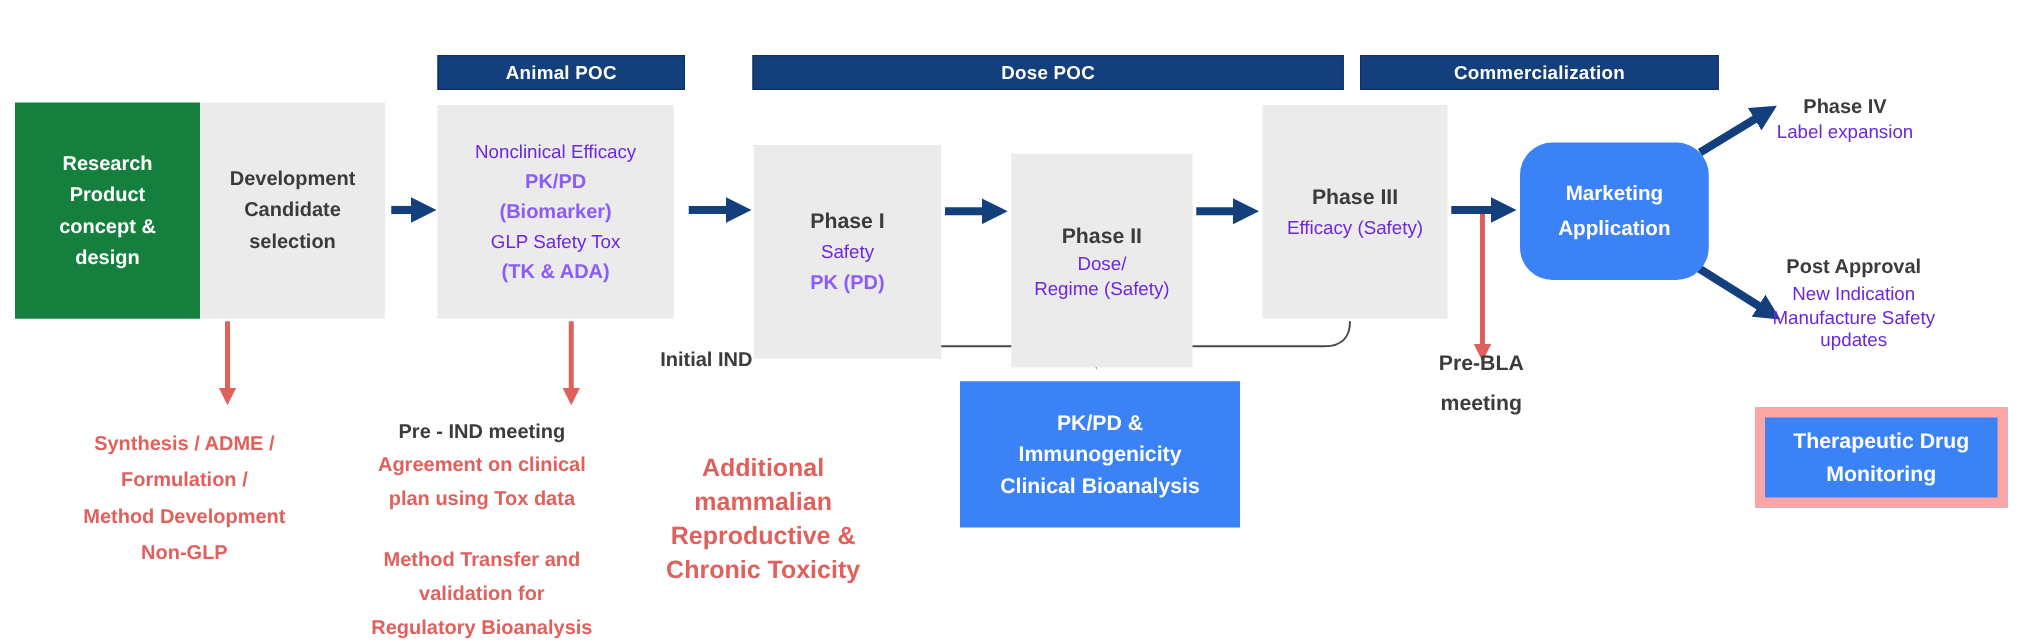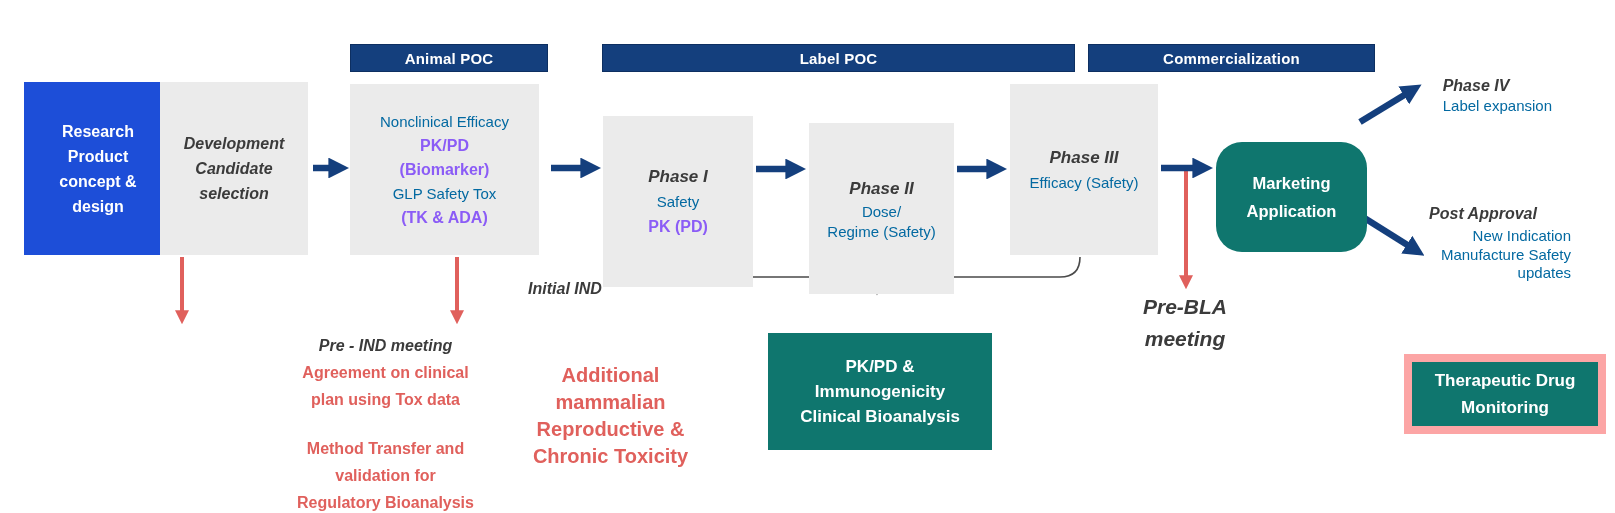--- a/index.html
+++ b/index.html
@@ -11,29 +11,29 @@
   .box{
     background:#ebebeb;display:flex;flex-direction:column;
     justify-content:center;align-items:center;text-align:center;
   }
   .banner{
     background:#143f7d;border:1px solid #0d2f61;color:#ffffff;
     font-weight:bold;font-size:15px;letter-spacing:.2px;
     display:flex;align-items:center;justify-content:center;box-sizing:border-box;
   }
   .navybox{
-    background:#1d4ed8;color:#ffffff;display:flex;flex-direction:column;
-    justify-content:center;align-items:center;margin-left:12px;
+    background:#15803d;color:#ffffff;display:flex;flex-direction:column;
+    justify-content:center;align-items:center;
   }
   .redbox{
-    background:#0f766e;color:#ffffff;display:flex;flex-direction:column;
-    justify-content:center;align-items:center;text-align:center;font-weight:bold;margin-top:28px;
+    background:#3b82f6;color:#ffffff;display:flex;flex-direction:column;
+    justify-content:center;align-items:center;text-align:center;font-weight:bold;
   }
-  .t-dark{color:#3b3b3b;font-style:italic;}
-  .t-gray{color:#0369a1;text-align:right;}
+  .t-dark{color:#3b3b3b;}
+  .t-gray{color:#6d28d9;}
   .t-navy{color:#8b5cf6;}
   .t-salmon{color:#e0605c;}
   .bold{font-weight:bold;}
   .ctr{text-align:center;}
   .ln16{font-size:16px;line-height:25px;}
   .ln15{font-size:15px;line-height:24px;}
   svg.overlay{position:absolute;left:0;top:0;pointer-events:none;}
 </style>
 </head>
 <body>
@@ -73,21 +73,21 @@
     <div>design</div>
   </div>
 
   <div class="abs box bold ln16 t-dark" style="left:160px;top:82px;width:148px;height:173px;">
     <div>Development</div>
     <div>Candidate</div>
     <div>selection</div>
   </div>
 
   <div class="abs banner" style="left:350px;top:44px;width:198px;height:28px;">Animal POC</div>
-  <div class="abs banner" style="left:602px;top:44px;width:473px;height:28px;">Label POC</div>
+  <div class="abs banner" style="left:602px;top:44px;width:473px;height:28px;">Dose POC</div>
   <div class="abs banner" style="left:1088px;top:44px;width:287px;height:28px;">Commercialization</div>
 
   <div class="abs box ln15" style="left:350px;top:84px;width:189px;height:171px;">
     <div class="t-gray">Nonclinical Efficacy</div>
     <div class="t-navy bold" style="font-size:16px;">PK/PD</div>
     <div class="t-navy bold" style="font-size:16px;">(Biomarker)</div>
     <div class="t-gray">GLP Safety Tox</div>
     <div class="t-navy bold" style="font-size:16px;">(TK &amp; ADA)</div>
   </div>
 
@@ -117,41 +117,47 @@
     <div>PK/PD &amp;</div>
     <div>Immunogenicity</div>
     <div>Clinical Bioanalysis</div>
   </div>
 
   <div class="abs redbox" style="left:1404px;top:326px;width:202px;height:80px;border:8px solid #fca5a5;box-sizing:border-box;font-size:17px;line-height:27px;">
     <div>Therapeutic Drug</div>
     <div>Monitoring</div>
   </div>
 
+  <div class="abs ctr t-salmon bold" style="left:40px;top:341px;width:215px;font-size:16px;line-height:29px;">
+    <div>Synthesis / ADME /</div>
+    <div>Formulation /</div>
+    <div>Method Development</div>
+    <div>Non-GLP</div>
+  </div>
 
   <div class="abs ctr" style="left:268px;top:332px;width:235px;font-size:16px;line-height:27px;">
     <div class="t-dark bold">Pre - IND meeting</div>
     <div class="t-salmon bold">Agreement on clinical</div>
     <div class="t-salmon bold">plan using Tox data</div>
     <div style="height:22px;"></div>
     <div class="t-salmon bold">Method Transfer and</div>
     <div class="t-salmon bold">validation for</div>
     <div class="t-salmon bold">Regulatory Bioanalysis</div>
   </div>
 
   <div class="abs ctr t-dark bold" style="left:505px;top:280px;width:120px;font-size:16px;">Initial IND</div>
 
   <div class="abs ctr t-salmon bold" style="left:528px;top:362px;width:165px;font-size:20px;line-height:27px;">
     <div>Additional</div>
     <div>mammalian</div>
     <div>Reproductive &amp;</div>
     <div>Chronic Toxicity</div>
   </div>
 
-  <div class="abs ctr t-dark bold" style="left:1129px;top:291px;width:112px;font-size:21px;line-height:32px;">
+  <div class="abs ctr t-dark bold" style="left:1129px;top:275px;width:112px;font-size:17px;line-height:32px;">
     <div>Pre-BLA</div>
     <div>meeting</div>
   </div>
 
   <div class="abs ctr" style="left:1400px;top:76px;width:152px;">
     <div class="t-dark bold" style="font-size:16px;line-height:20px;">Phase IV</div>
     <div class="t-gray" style="font-size:15px;line-height:19px;">Label expansion</div>
   </div>
 
   <div class="abs ctr" style="left:1395px;top:201px;width:176px;">

